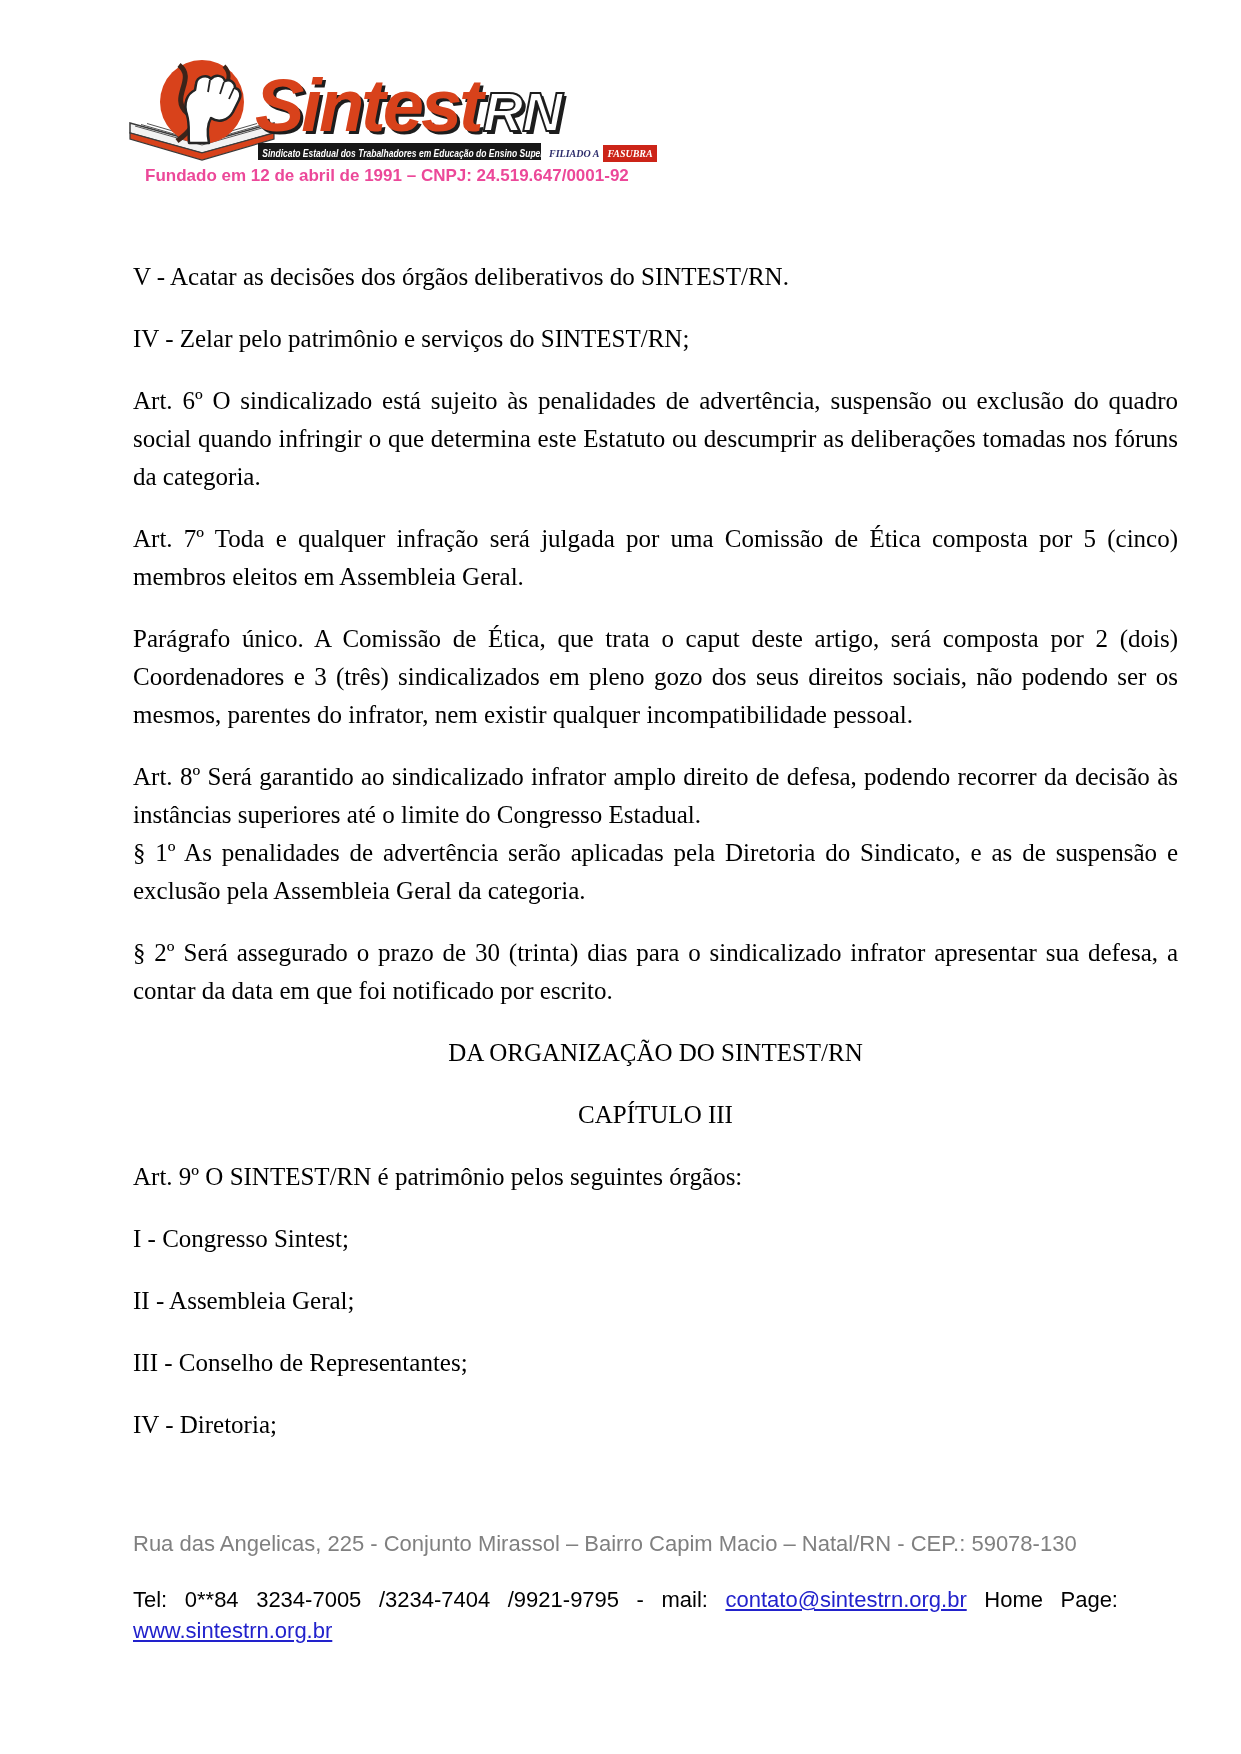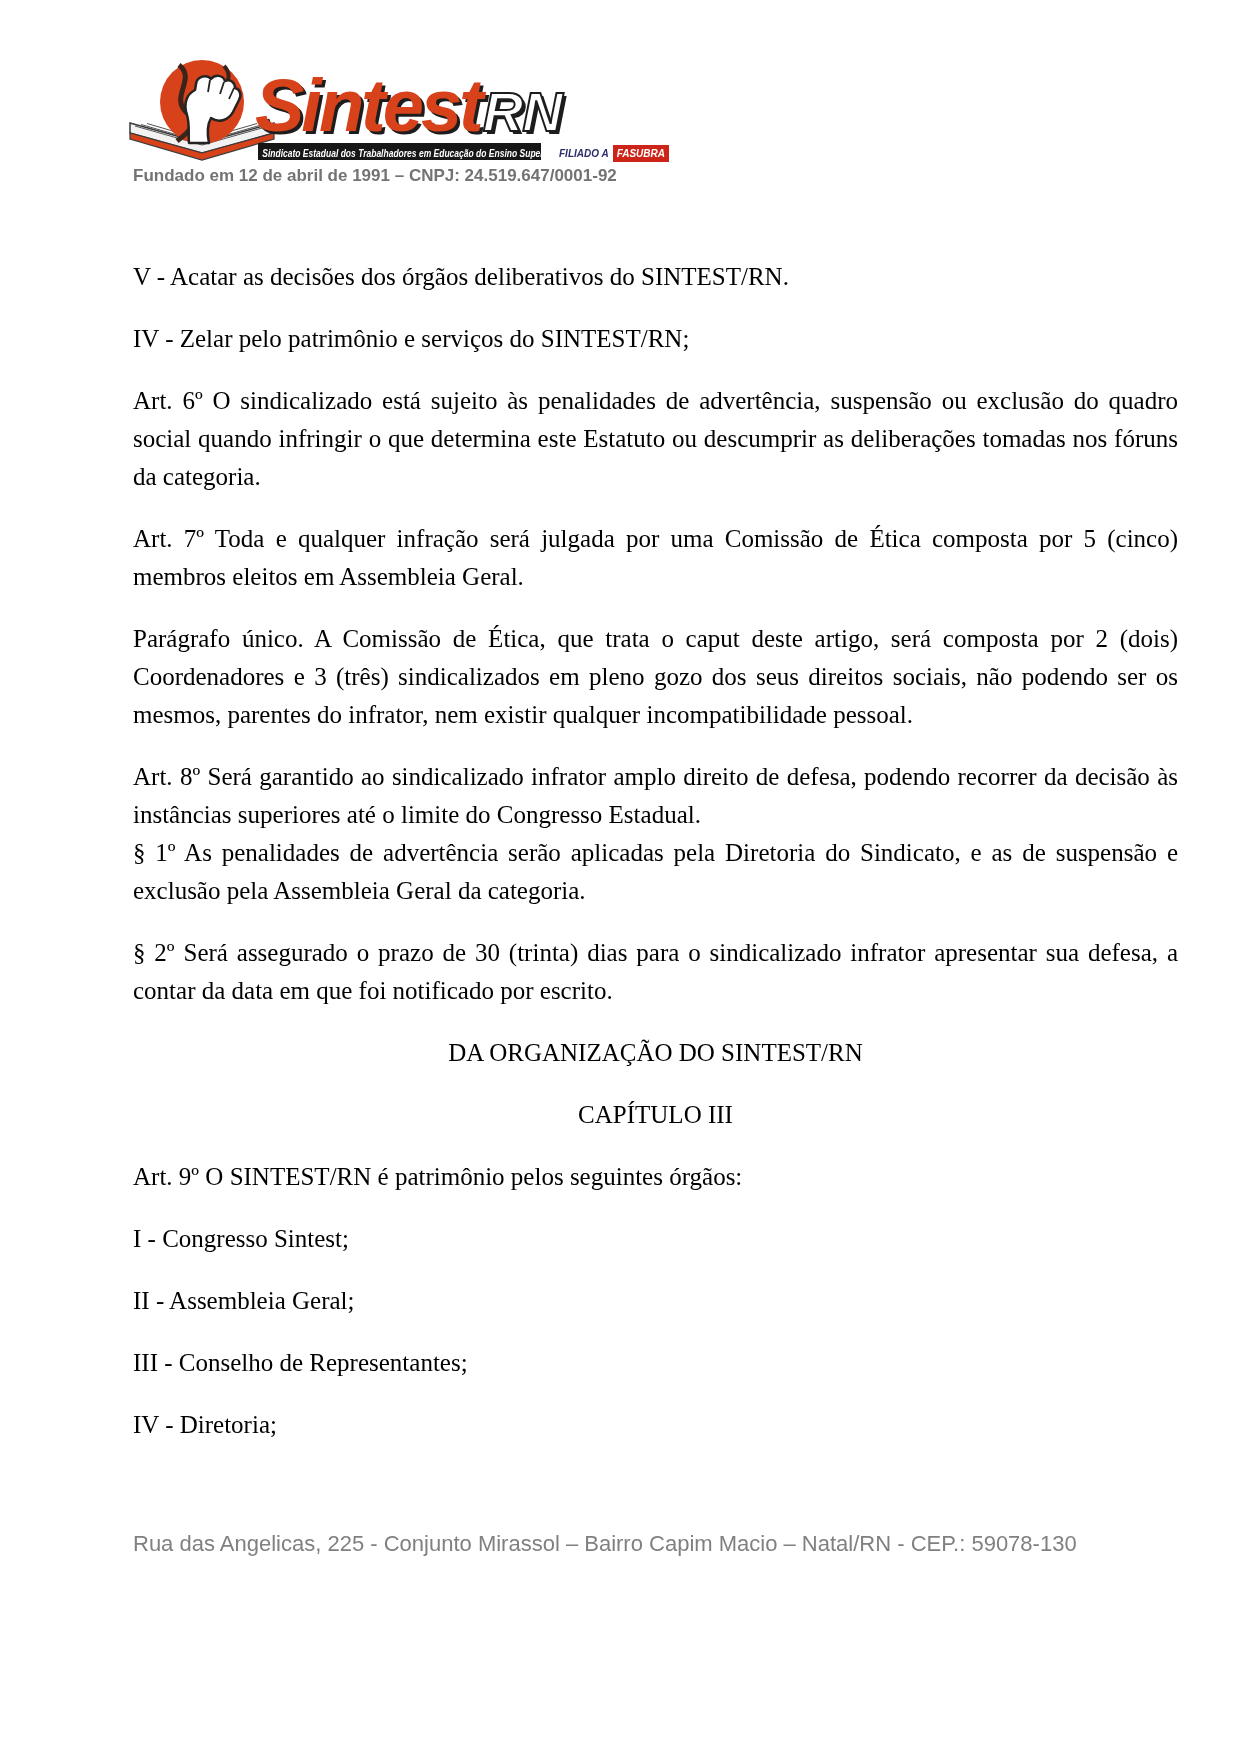--- a/index.html
+++ b/index.html
@@ -13,27 +13,27 @@
                 font-family:"Liberation Sans", sans-serif;font-style:italic;font-weight:bold;}
   .wordmark-main{font-size:74px;letter-spacing:-3px;color:#D8421B;
                  text-shadow:3px 3px 0 #1d1d1d;}
   .wordmark-suffix{font-size:56px;letter-spacing:-1px;color:#ffffff;margin-left:2px;
                    -webkit-text-stroke:2px #1d1d1d;text-shadow:3px 3px 0 #1d1d1d;}
   .subtitle-bar{position:absolute;left:125px;top:86px;width:283px;height:17px;
                 background:#171717;overflow:hidden;}
   .subtitle-bar span{display:inline-block;transform:scaleX(0.85);transform-origin:0 50%;
                      white-space:nowrap;color:#fff;font-family:"Liberation Sans", sans-serif;
                      font-style:italic;font-weight:bold;font-size:10px;line-height:17px;padding-left:5px;}
-  .affiliation{position:absolute;left:426px;top:88px;white-space:nowrap;
-               font-family:Liberation Sans, sans-serif;font-style:italic;font-weight:bold;font-size:10px;
+  .affiliation{position:absolute;left:416px;top:88px;white-space:nowrap;
+               font-family:Liberation Serif, serif;font-style:italic;font-weight:bold;font-size:10px;
                color:#2D2D6B;line-height:15px;}
   .affiliation-badge{display:inline-block;background:#CC2418;color:#fff;padding:1px 4px;margin-left:4px;
                      font-size:10px;}
-  .founding{position:absolute;left:0;top:109px;white-space:nowrap;
-            font-family:"Liberation Sans", sans-serif;font-weight:bold;font-size:17px;color:#737373;}
+  .founding{position:absolute;left:12px;top:109px;white-space:nowrap;
+            font-family:"Liberation Sans", sans-serif;font-weight:bold;font-size:17px;color:#ec4899;}
 
   
   .doc-body{position:absolute;left:133px;top:258px;width:1045px;
             font-size:25px;line-height:38px;}
   .doc-body p{margin:0 0 24px 0;}
   .p-left{text-align:left;}
   .p-justify{text-align:justify;}
   .p-center{text-align:center;}
   .tight{margin-bottom:0 !important;}
 
@@ -101,15 +101,21 @@
     <p class="p-center">CAPÍTULO III</p>
     <p class="p-left">Art. 9º O SINTEST/RN é patrimônio pelos seguintes órgãos:</p>
     <p class="p-left">I - Congresso Sintest;</p>
     <p class="p-left">II - Assembleia Geral;</p>
     <p class="p-left">III - Conselho de Representantes;</p>
     <p class="p-left">IV - Diretoria;</p>
   </div>
 
   <div class="footer">
     <p class="footer-address">Rua das Angelicas, 225 - Conjunto Mirassol – Bairro  Capim Macio – Natal/RN - CEP.: 59078-130</p>
+    <p class="footer-contact">
+      <span>Tel: 0**84 3234-7005 /3234-7404 /9921-9795 - mail:</span>
+      <a class="flink" href="#">contato@sintestrn.org.br</a>
+      <span>Home Page:</span>
+      <a class="flink" href="#">www.sintestrn.org.br</a>
+    </p>
   </div>
 
 </div>
 
 </body></html>

